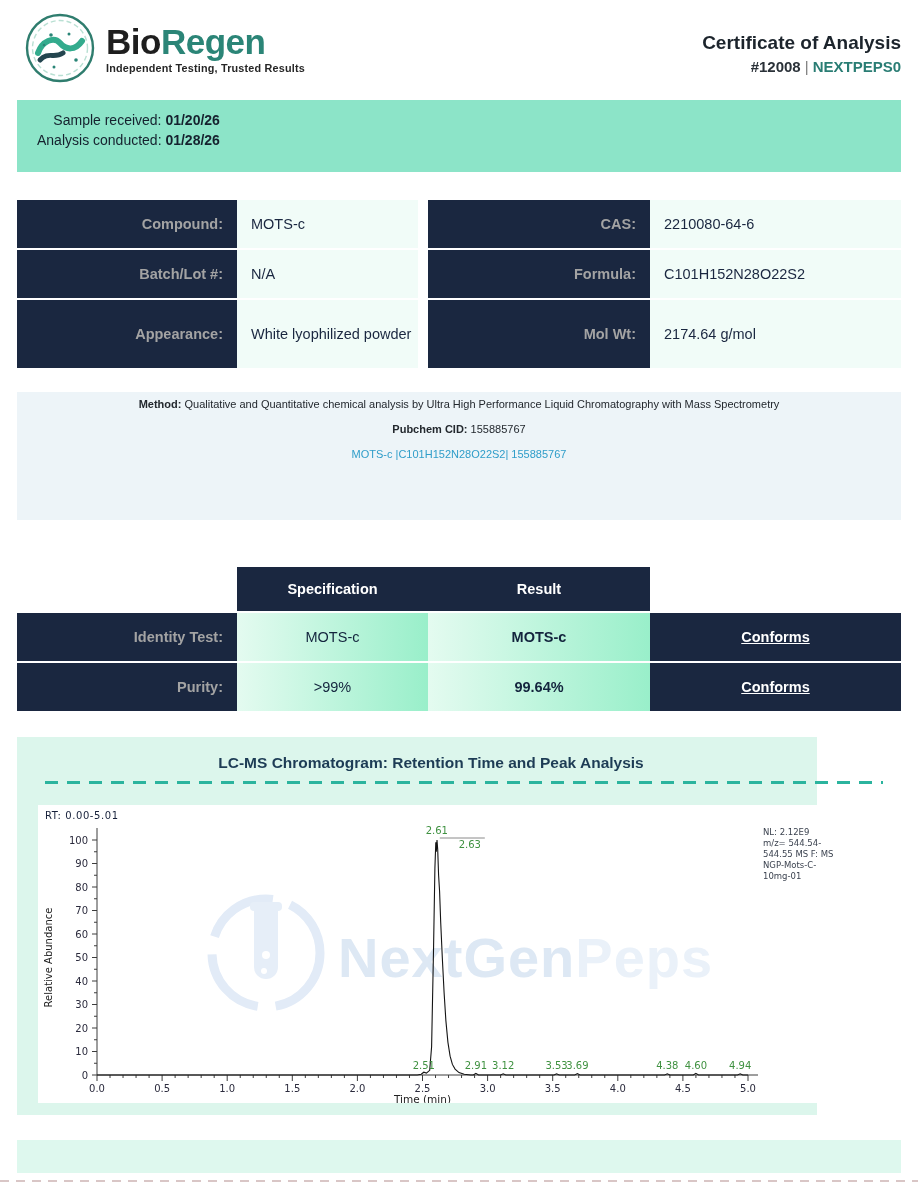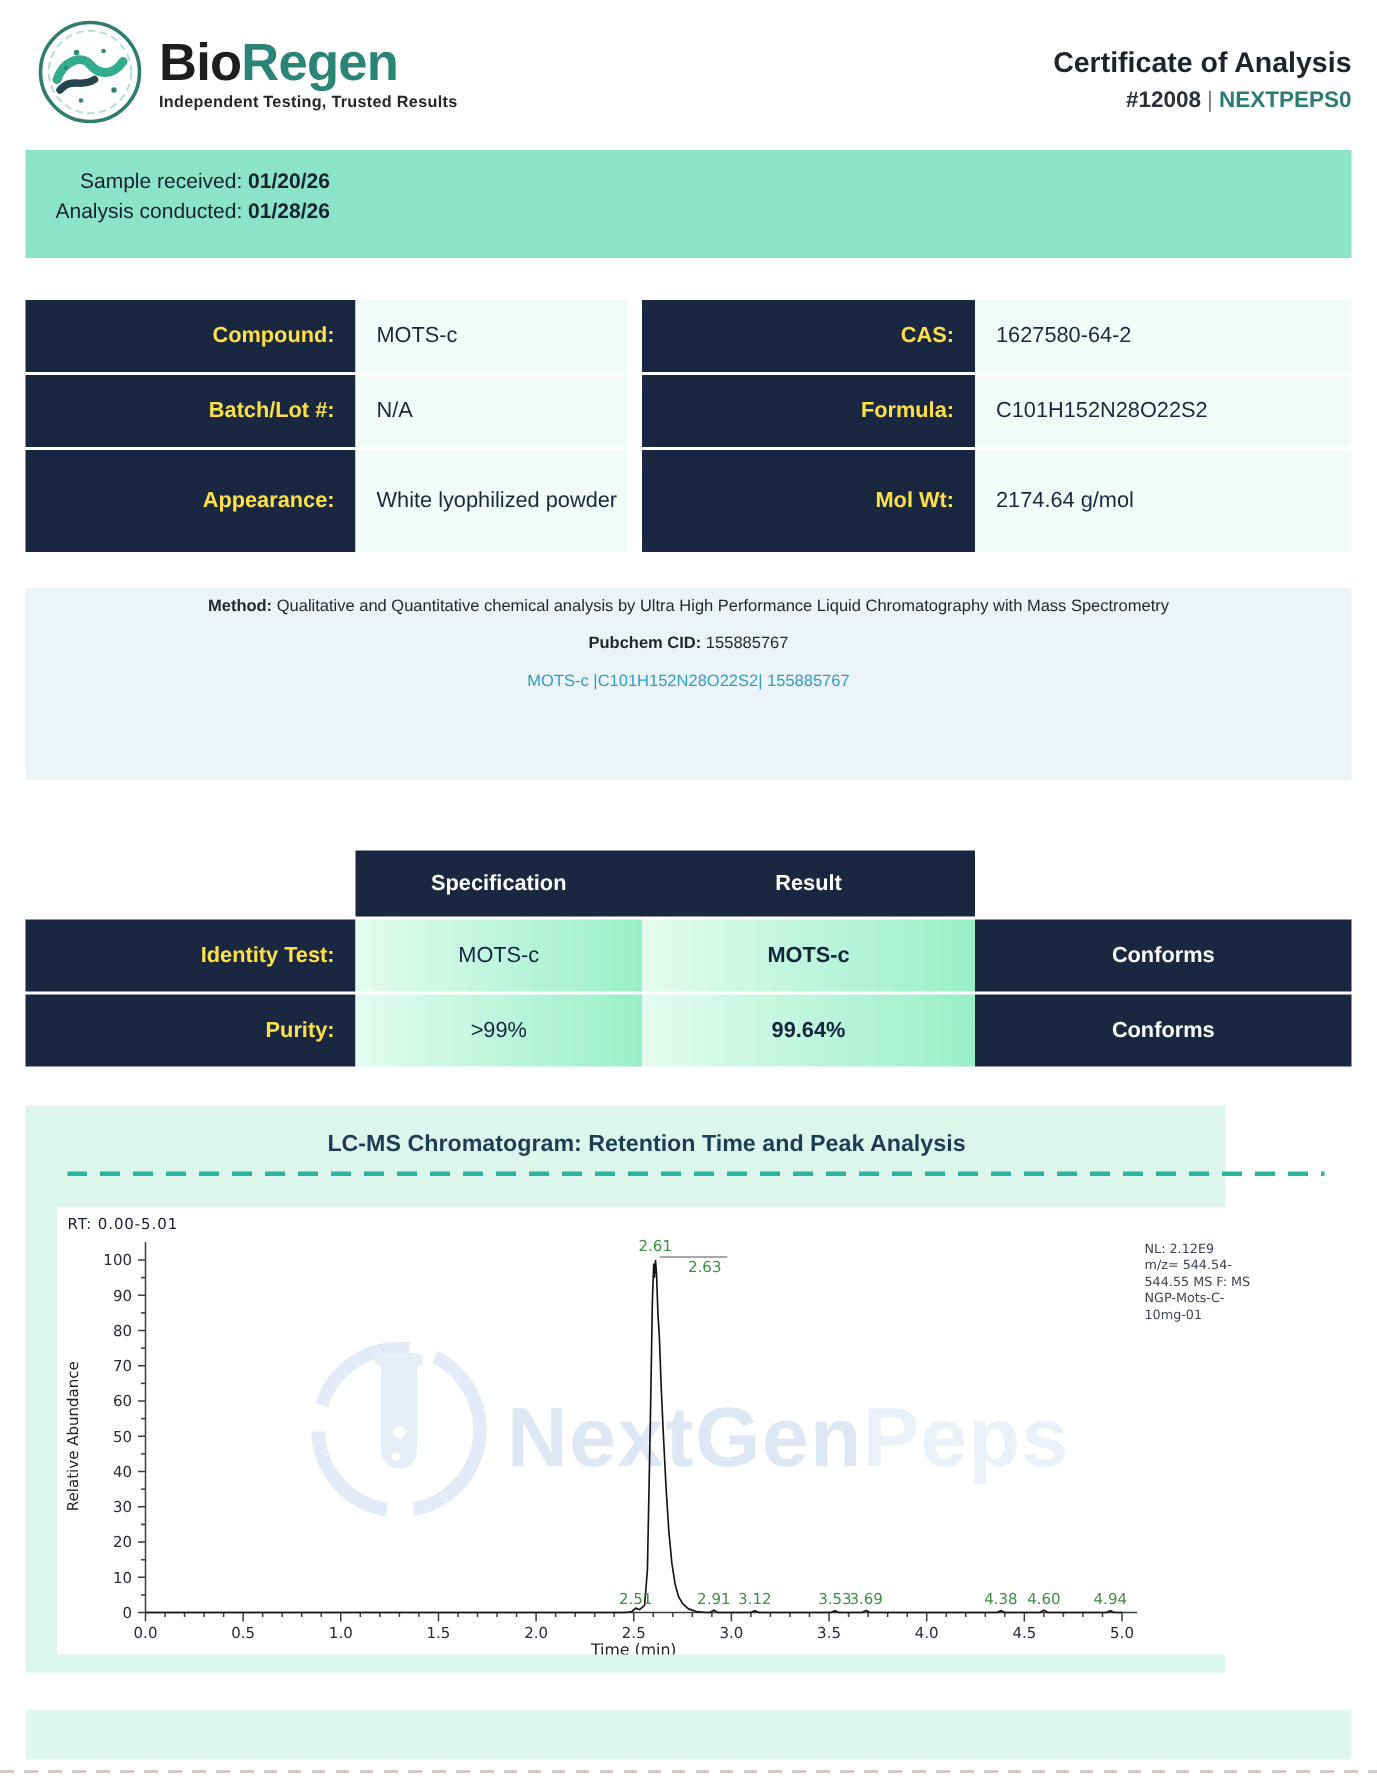--- a/index.html
+++ b/index.html
@@ -27,41 +27,41 @@
   .client-name-line{font-size:15px;font-weight:700;color:#13202e;}
   .client-link{color:#1212dd;text-decoration:none;}
   .client-right{text-align:right;font-size:14px;line-height:19.5px;color:#15212e;padding-top:2px;}
   .client-right b{font-weight:700;}
 
   
   .info-table{position:absolute;left:17px;top:200px;width:884px;display:grid;
               grid-template-columns:220px 181px 10px 222px 251px;
               grid-template-rows:48px 48px 68px;row-gap:2px;}
   .cell{display:flex;align-items:center;box-sizing:border-box;font-size:14.5px;}
-  .lbl{background:#1a2740;color:#fde047;justify-content:flex-end;padding-right:14px;font-weight:600;}
+  .lbl{background:#1a2740;color:#a3a3a3;justify-content:flex-end;padding-right:14px;font-weight:600;}
   .val{background:#f1fcf8;color:#1a2740;padding-left:14px;line-height:19px;}
   .gapcol{background:#ffffff;}
 
   
   .method-panel{position:absolute;left:17px;top:392px;width:884px;height:128px;background:#edf4f8;
                 box-sizing:border-box;text-align:center;font-size:11px;color:#23282e;}
   .method-p{width:660px;margin:0 auto;line-height:24px;}
   .method-cid{margin-top:1px;line-height:24px;}
   .method-link{display:inline-block;margin-top:1px;line-height:24px;color:#2f9dc9;text-decoration:none;}
   .bold{font-weight:700;}
 
   
   .results-table{position:absolute;left:17px;top:567px;width:884px;display:grid;
                  grid-template-columns:220px 191px 222px 251px;
                  grid-template-rows:44px 48px 48px;row-gap:2px;}
   .hdr{background:#1a2740;color:#fff;justify-content:center;font-weight:600;font-size:14.5px;}
   .hdr-empty{background:#ffffff;}
   .grad{background:linear-gradient(90deg,#e4fbf0 0%,#99efca 100%);color:#13243d;justify-content:center;}
   .grad.result{font-weight:700;}
-  .status{background:#1a2740;color:#fff;justify-content:center;font-weight:700;}
+  .status{background:#1a2740;color:#fff;justify-content:center;font-weight:700;text-decoration:underline;}
 
   
   .chromo-panel{position:absolute;left:17px;top:737px;width:772px;height:378px;background:#dcf6ec;padding-left:28px;}
   .chromo-title{text-align:center;margin:0;padding-top:17px;font-size:15.5px;font-weight:700;color:#1d3c55;}
   .dash-line{margin:9px auto 0;width:838px;height:3px;
              background:repeating-linear-gradient(90deg,#2bb49e 0 13px,transparent 13px 22px);}
   .chart-box{position:absolute;left:21px;top:68px;width:842px;height:298px;background:#ffffff;}
   .chart-box svg{display:block;}
   .tick{font:10px "DejaVu Sans",sans-serif;fill:#2b2b3d;}
   .peak{font:10px "DejaVu Sans",sans-serif;fill:#3f9140;}
@@ -111,21 +111,21 @@
       <div><span>Sample received: </span><b>01/20/26</b></div>
       <div><span>Analysis conducted: </span><b>01/28/26</b></div>
     </div>
   </div>
 
   <div class="info-table">
     <div class="cell lbl">Compound:</div>
     <div class="cell val">MOTS-c</div>
     <div class="gapcol"></div>
     <div class="cell lbl">CAS:</div>
-    <div class="cell val">1627580-64-2</div>
+    <div class="cell val">2210080-64-6</div>
 
     <div class="cell lbl">Batch/Lot #:</div>
     <div class="cell val">N/A</div>
     <div class="gapcol"></div>
     <div class="cell lbl">Formula:</div>
     <div class="cell val">C101H152N28O22S2</div>
 
     <div class="cell lbl">Appearance:</div>
     <div class="cell val" style="padding-right:4px;">White lyophilized powder</div>
     <div class="gapcol"></div>

